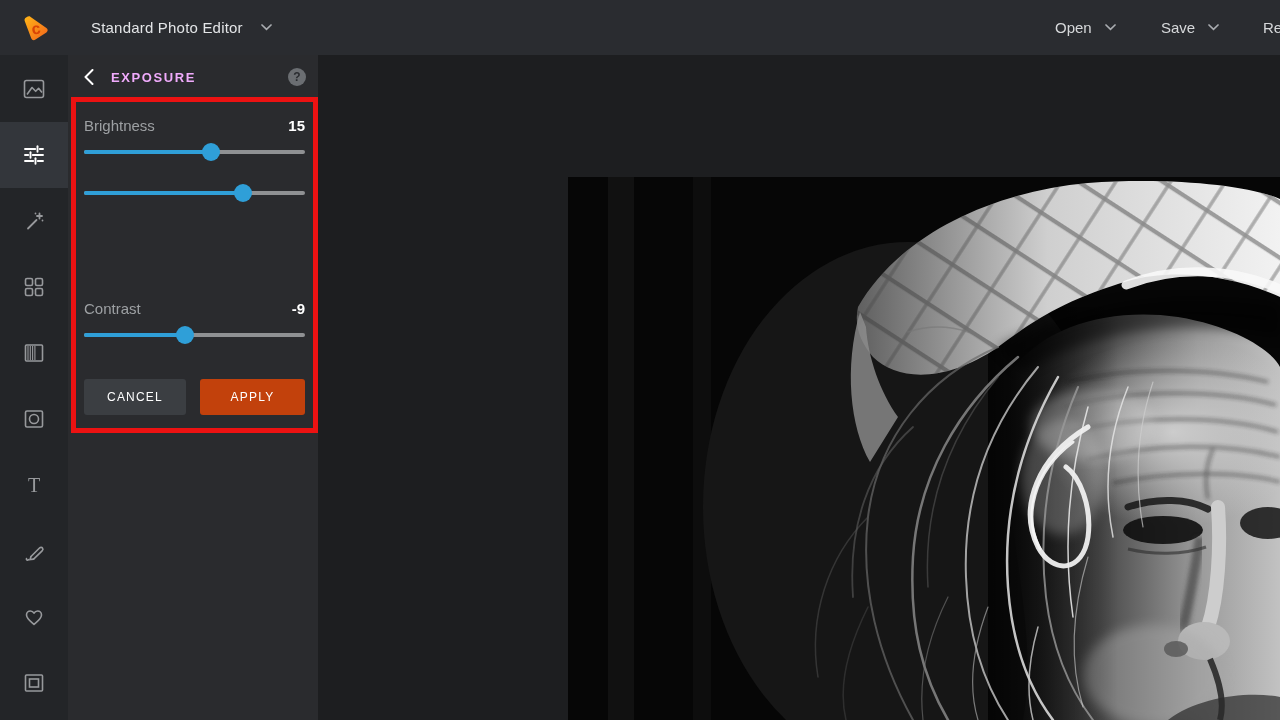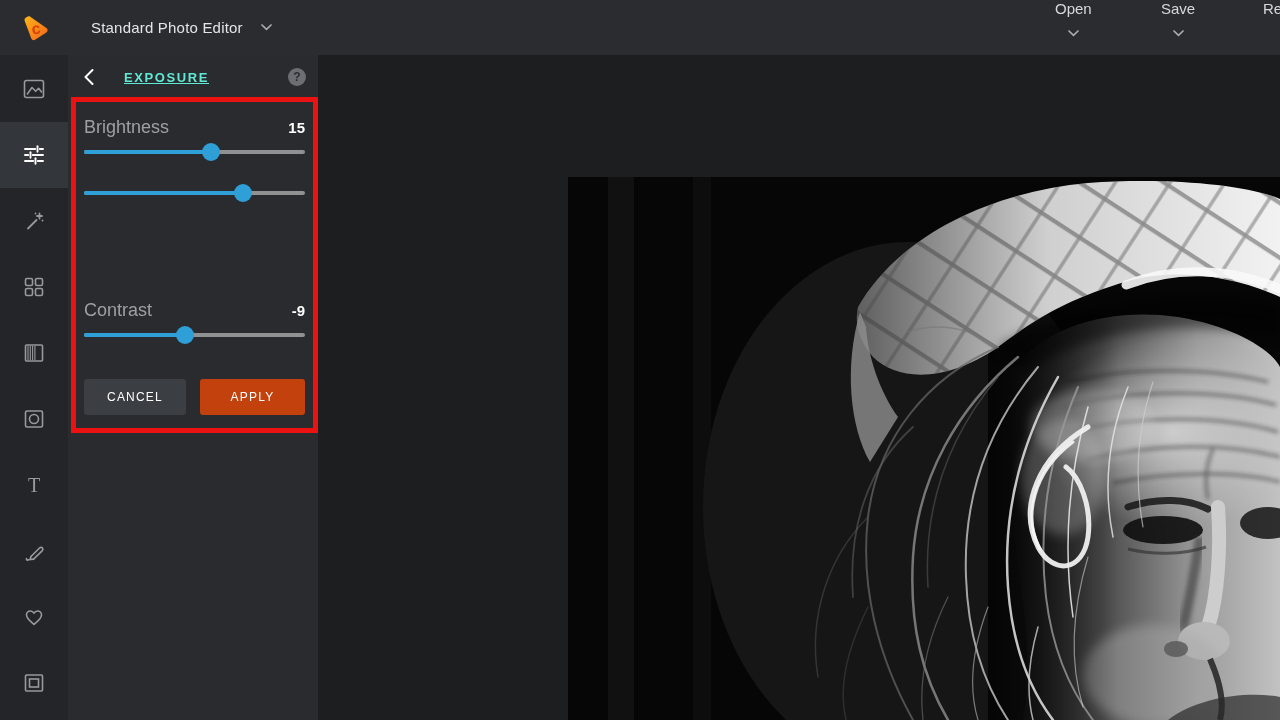--- a/index.html
+++ b/index.html
@@ -10,49 +10,49 @@
   
   .topbar { position:absolute; left:0; top:0; width:1280px; height:55px;
             background:#2a2c30; z-index:30; }
   .logo-btn { position:absolute; left:18px; top:11px; width:34px; height:34px;
               background:transparent; border:none; cursor:pointer; }
   .title-group { position:absolute; left:91px; top:0; height:55px;
                  display:flex; align-items:center; gap:18px; background:transparent;
                  border:none; cursor:pointer; }
   .title-group span { color:#e3e5e7; font-size:15px; letter-spacing:.2px; }
   .tb-action { position:absolute; top:0; height:55px; display:flex; align-items:center;
-               gap:13px; background:transparent; border:none; cursor:pointer;flex-direction:column; }
+               gap:13px; background:transparent; border:none; cursor:pointer; }
   .tb-action span { color:#d6d8da; font-size:15px; }
   .tb-open { left:1055px; } .tb-save { left:1161px; } .tb-res { left:1263px; }
 
   
   .sidebar { position:absolute; left:0; top:55px; width:68px; height:665px;
              background:#232528; z-index:20; }
   .side-item { position:absolute; left:0; width:68px; height:66px;
                display:flex; align-items:center; justify-content:center;
                background:transparent; border:none; cursor:pointer; }
   .side-item.active { background:#33363b; }
 
   
   .panel { position:absolute; left:68px; top:55px; width:250px; height:665px;
            background:#2a2b2e; z-index:20; }
   .panel-header { position:absolute; left:0; top:0; width:250px; height:44px;
                   display:flex; align-items:center; }
   .back-btn { background:none; border:none; cursor:pointer; padding:6px 8px; margin-left:8px;
               display:flex; align-items:center; }
-  .panel-title { color:#5eead4; font-size:13px; font-weight:700; letter-spacing:1.6px;
-                 margin-left:22px;text-decoration:underline; }
+  .panel-title { color:#f0abfc; font-size:13px; font-weight:700; letter-spacing:1.6px;
+                 margin-left:9px; }
   .help-btn { position:absolute; right:12px; top:13px; width:18px; height:18px;
               border-radius:50%; background:#6b6e72; color:#2a2c30; font-size:12px;
               font-weight:700; border:none; cursor:pointer; line-height:18px; text-align:center;
               font-family:"Liberation Sans", sans-serif; }
 
   .slider-row { position:absolute; left:16px; width:221px; height:56px; }
   .slider-head { display:flex; justify-content:space-between; align-items:baseline; height:20px; }
-  .slider-label { color:#9da0a3; font-size:18px; }
+  .slider-label { color:#9da0a3; font-size:15px; }
   .slider-value { color:#ffffff; font-size:15px; font-weight:700;margin-left:33px; }
   .slider-track { position:relative; margin-top:13px; height:4px; border-radius:2px;
                   background:#8f9193; cursor:pointer; }
   .slider-fill { position:absolute; left:0; top:0; height:4px; border-radius:2px;
                  background:#2f9fd8; }
   .slider-thumb { position:absolute; top:50%; width:18px; height:18px; border-radius:50%;
                   background:#2f9fd8; transform:translate(-50%,-50%); cursor:grab; }
 
   .panel-actions { position:absolute; left:16px; top:324px; width:221px;
                    display:flex; justify-content:space-between; }

